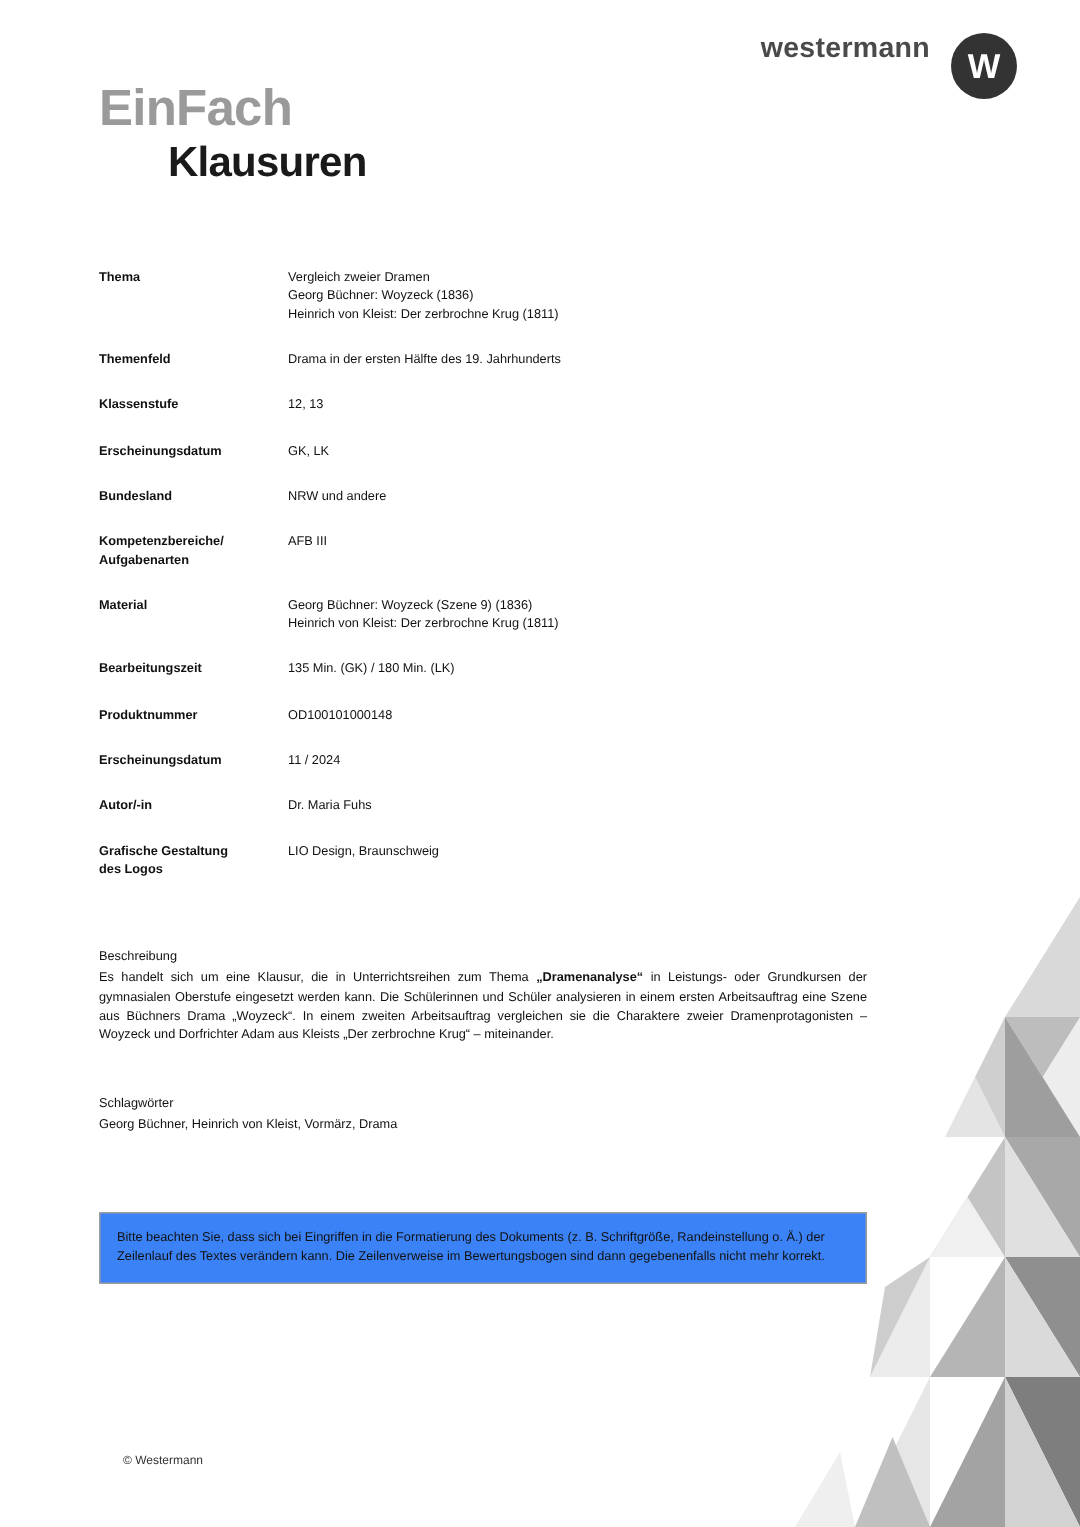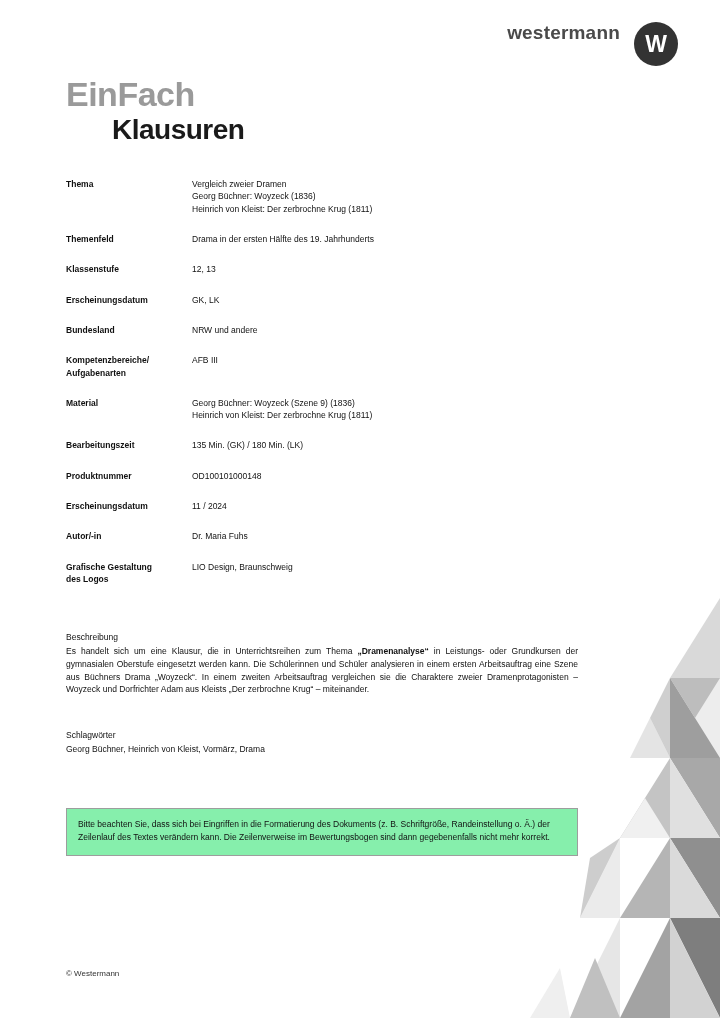--- a/index.html
+++ b/index.html
@@ -58,21 +58,21 @@
     align-items: center;
     justify-content: center;
     font-size: 23px;
     font-weight: bold;
     line-height: 1;
   }
 
   
   .masthead {
     position: absolute;
-    top: 77px;
+    top: 55px;
     left: 66px;
   }
   .masthead .line1 {
     font-size: 34px;
     font-weight: bold;
     color: #9a9a9a;
     letter-spacing: -0.5px;
     line-height: 1.05;
   }
   .masthead .line2 {
@@ -134,32 +134,32 @@
   #beschreibung { top: 632px; }
   #schlagworter { top: 730px; }
 
   
   .note {
     position: absolute;
     left: 66px;
     top: 808px;
     width: 512px;
     border: 1px solid #9d9d9d;
-    background: #86efac;
+    background: #3b82f6;
     padding: 9px 11px 11px 11px;
     box-sizing: border-box;
     font-size: 8.5px;
     line-height: 1.5;
     color: #111111;
   }
 
   
   .footer {
     position: absolute;
-    left: 66px;
+    left: 82px;
     bottom: 40px;
     font-size: 8px;
     color: #333333;
   }
 </style>
 </head>
 <body>
 
 <div class="page">
 

